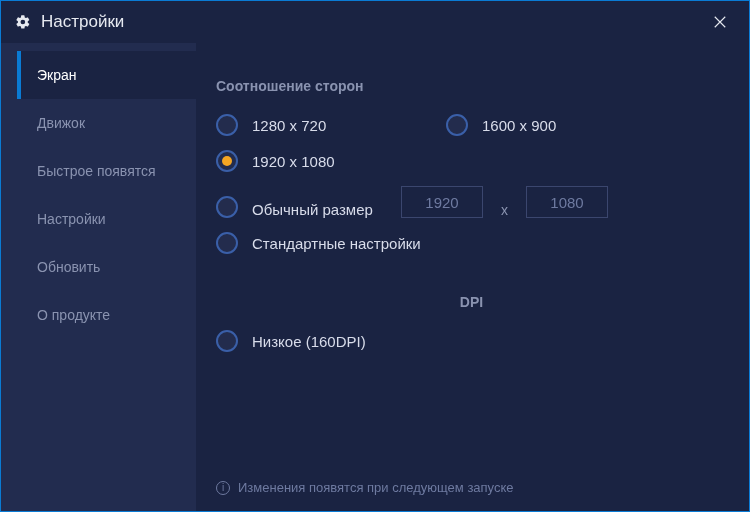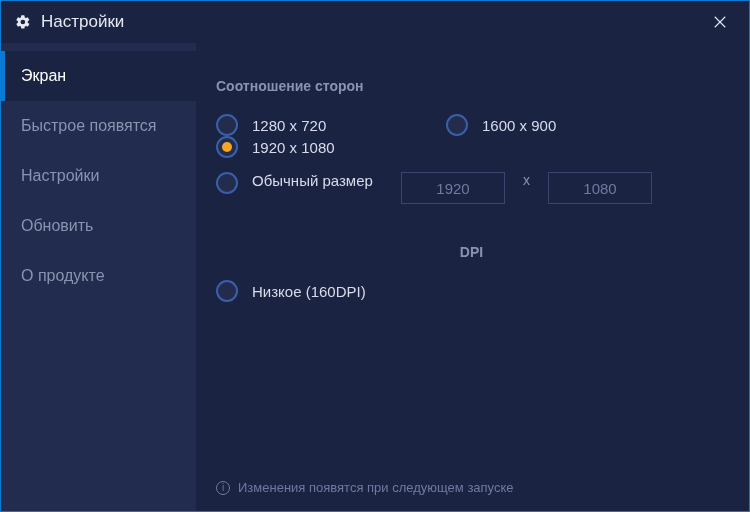--- a/index.html
+++ b/index.html
@@ -41,22 +41,23 @@
     height: calc(512px - 42px);
   }
   .sidebar {
     width: 195px;
     background: #222c4f;
     padding-top: 8px;
   }
   .sidebar-item {
     padding: 16px 20px;
     color: #8a93b0;
-    font-size: 16px;
+    font-size: 14px;
     cursor: pointer;
+    margin-left: 16px;
   }
   .sidebar-item.active {
     background: #1a2342;
     color: #ffffff;
     border-left: 4px solid #0a7bd4;
     padding-left: 16px;
     font-weight: 500;
   }
   .content {
     flex: 1;
@@ -67,20 +68,21 @@
   .section-title {
     color: #8a93b0;
     font-size: 14px;
     font-weight: 600;
     margin-bottom: 20px;
     margin-top: 13px;
   }
   .radio-grid {
     display: grid;
     grid-template-columns: 230px 230px;
+    row-gap: 14px;
     margin-bottom: 14px;
   }
   .radio-row {
     display: flex;
     align-items: center;
     gap: 14px;
   }
   .radio {
     width: 22px; height: 22px;
     border-radius: 50%;
@@ -95,27 +97,27 @@
     width: 10px; height: 10px;
     border-radius: 50%;
     background: #f5a623;
   }
   .radio-label {
     color: #d8dcea;
     font-size: 15px;
   }
   .custom-row {
     display: flex;
-    align-items: flex-start;
+    align-items: flex-end;
     gap: 14px;
     margin-bottom: 14px;
   }
   .custom-row .radio-label { min-width: 135px; }
   .num-input {
-    width: 104px;
+    width: 82px;
     height: 32px;
     background: transparent;
     border: 1px solid #3b466e;
     color: #6e7aa0;
     text-align: center;
     font-size: 15px;
     outline: none;
   }
   .x-sep {
     color: #8a93b0;
@@ -161,20 +163,21 @@
   <span class="close">
     <svg viewBox="0 0 24 24" width="18" height="18" stroke="#e6e9f0" stroke-width="1.5" fill="none">
         <path d="M5 5 L19 19 M19 5 L5 19"></path>
       </svg>
   </span>
 </div>
 
 <div class="body">
   <div class="sidebar">
     <div class="sidebar-item active"><span>Экран</span></div>
+    <div class="sidebar-item"><span>Движок</span></div>
     <div class="sidebar-item"><span>Быстрое появятся</span></div>
     <div class="sidebar-item"><span>Настройки</span></div>
     <div class="sidebar-item"><span>Обновить</span></div>
     <div class="sidebar-item"><span>О продукте</span></div>
   </div>
 
   <div class="content">
     <div class="section-title">Соотношение сторон</div>
 
     <div class="radio-grid">
@@ -193,20 +196,24 @@
     </div>
 
     <div class="custom-row">
       <span class="radio"></span>
       <span class="radio-label">Обычный размер</span>
       <input class="num-input" value="1920" style="">
       <span class="x-sep">x</span>
       <input class="num-input" value="1080" style="">
     </div>
 
+    <div class="radio-row">
+      <span class="radio"></span>
+      <span class="radio-label">Стандартные настройки</span>
+    </div>
 
     <div class="dpi-section">
       <div class="section-title">DPI</div>
       <div class="dpi-row">
         <div class="radio-row">
           <span class="radio"></span>
           <span class="radio-label">Низкое (160DPI)</span>
         </div>
       </div>
     </div>

